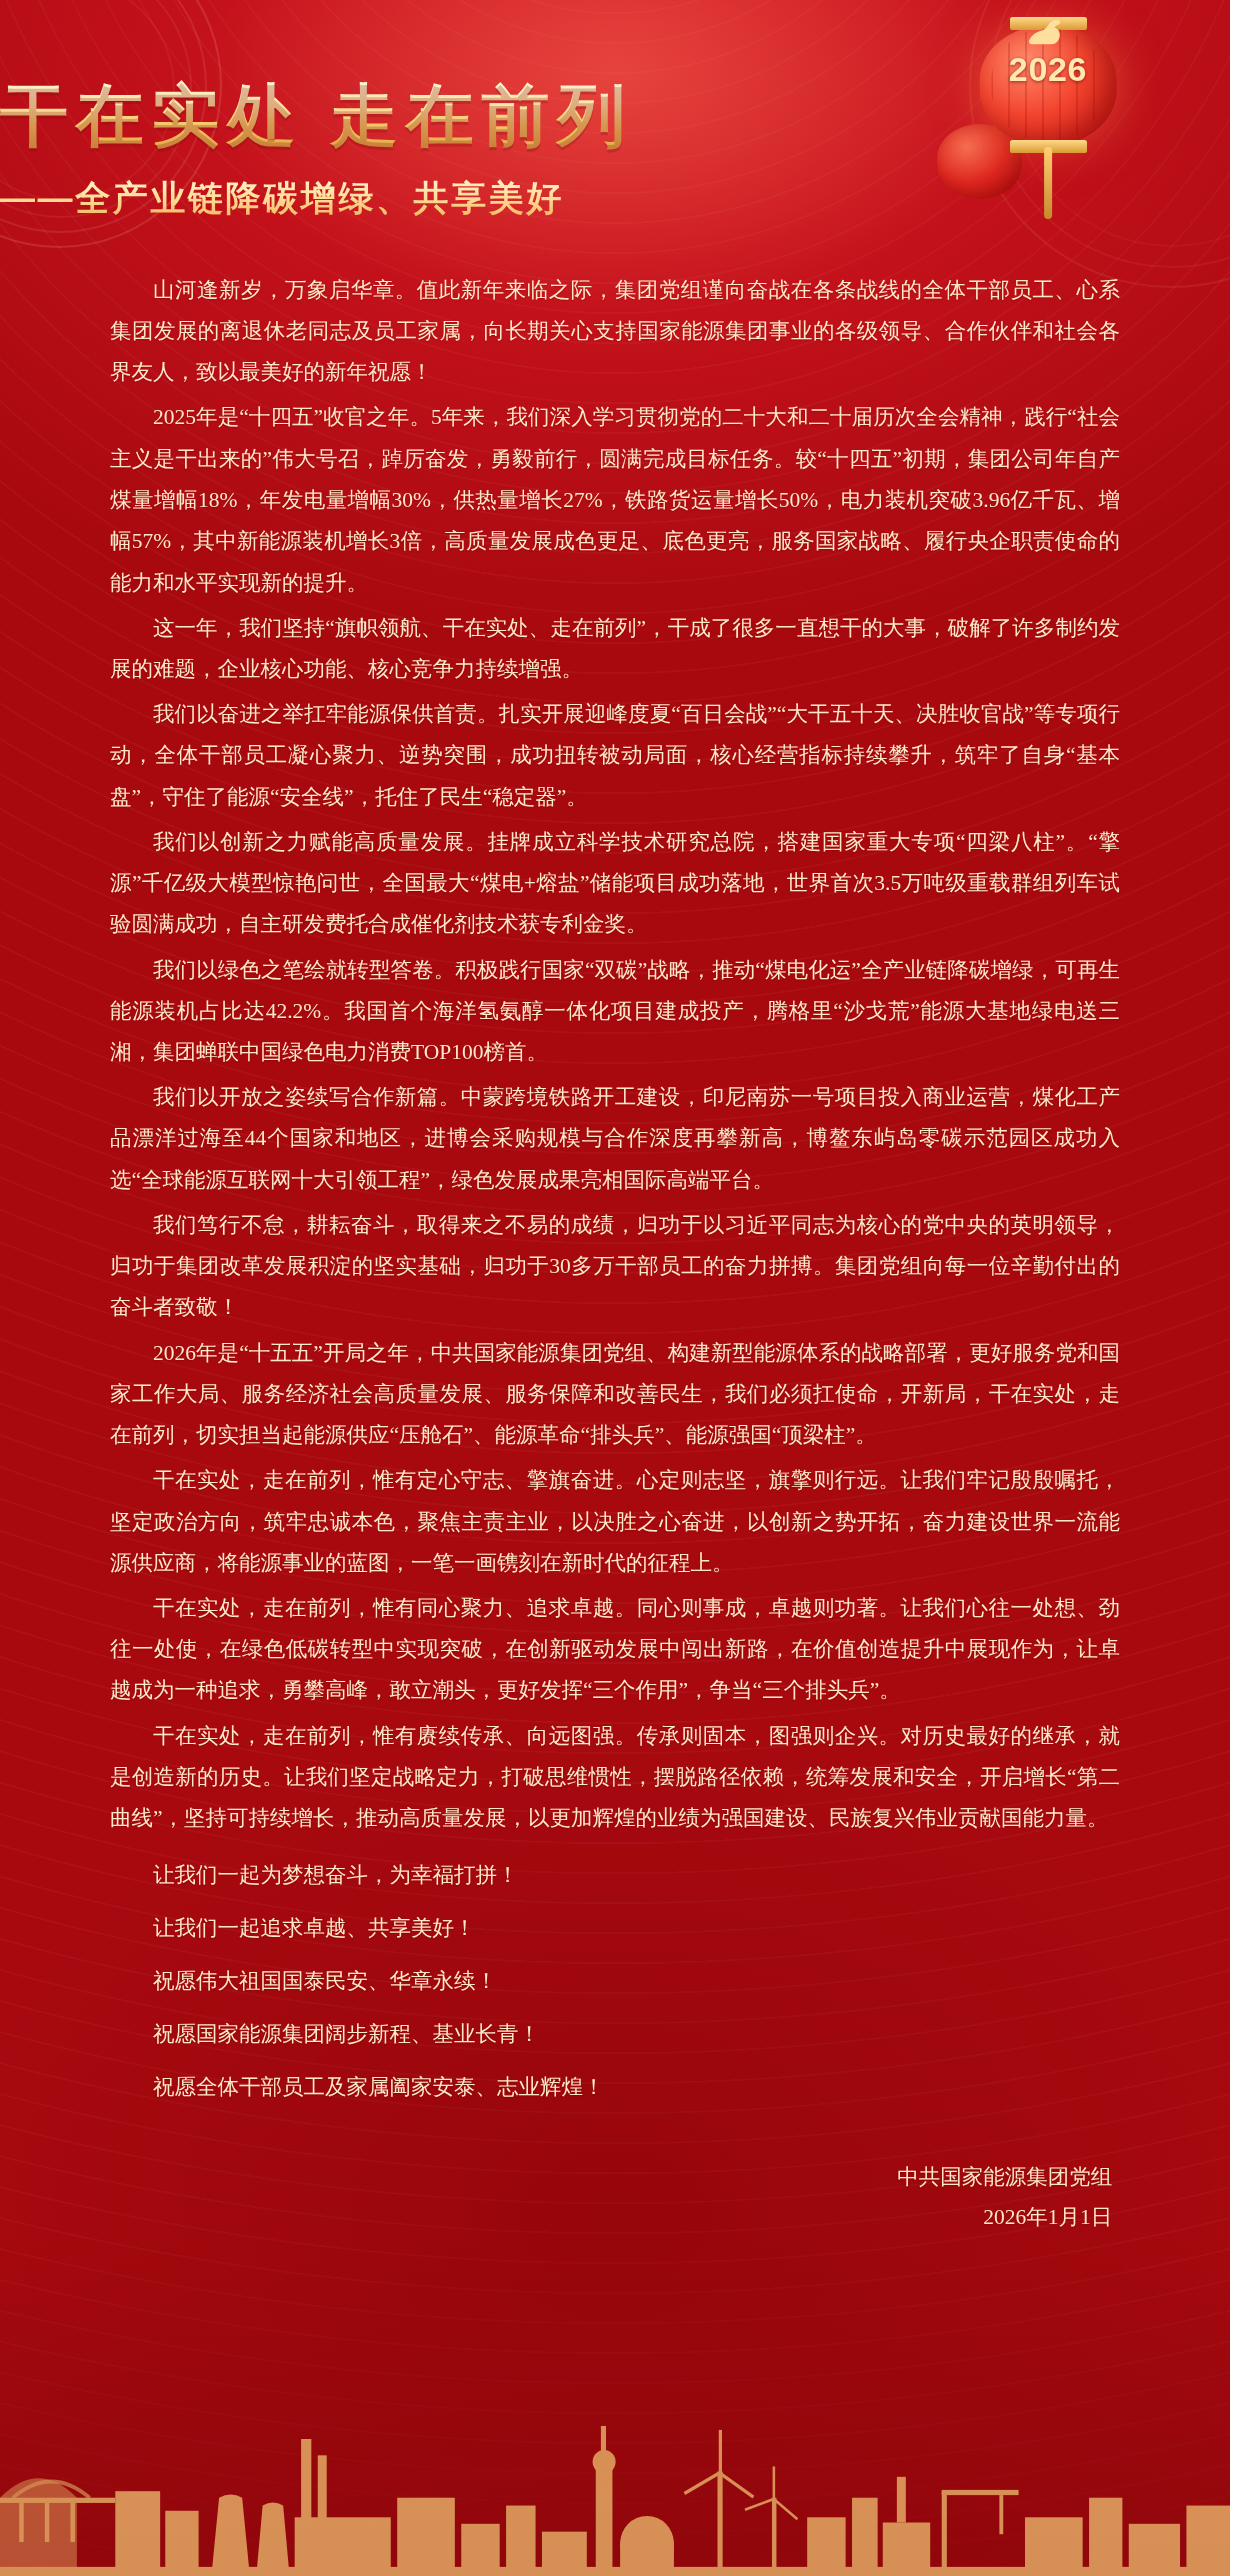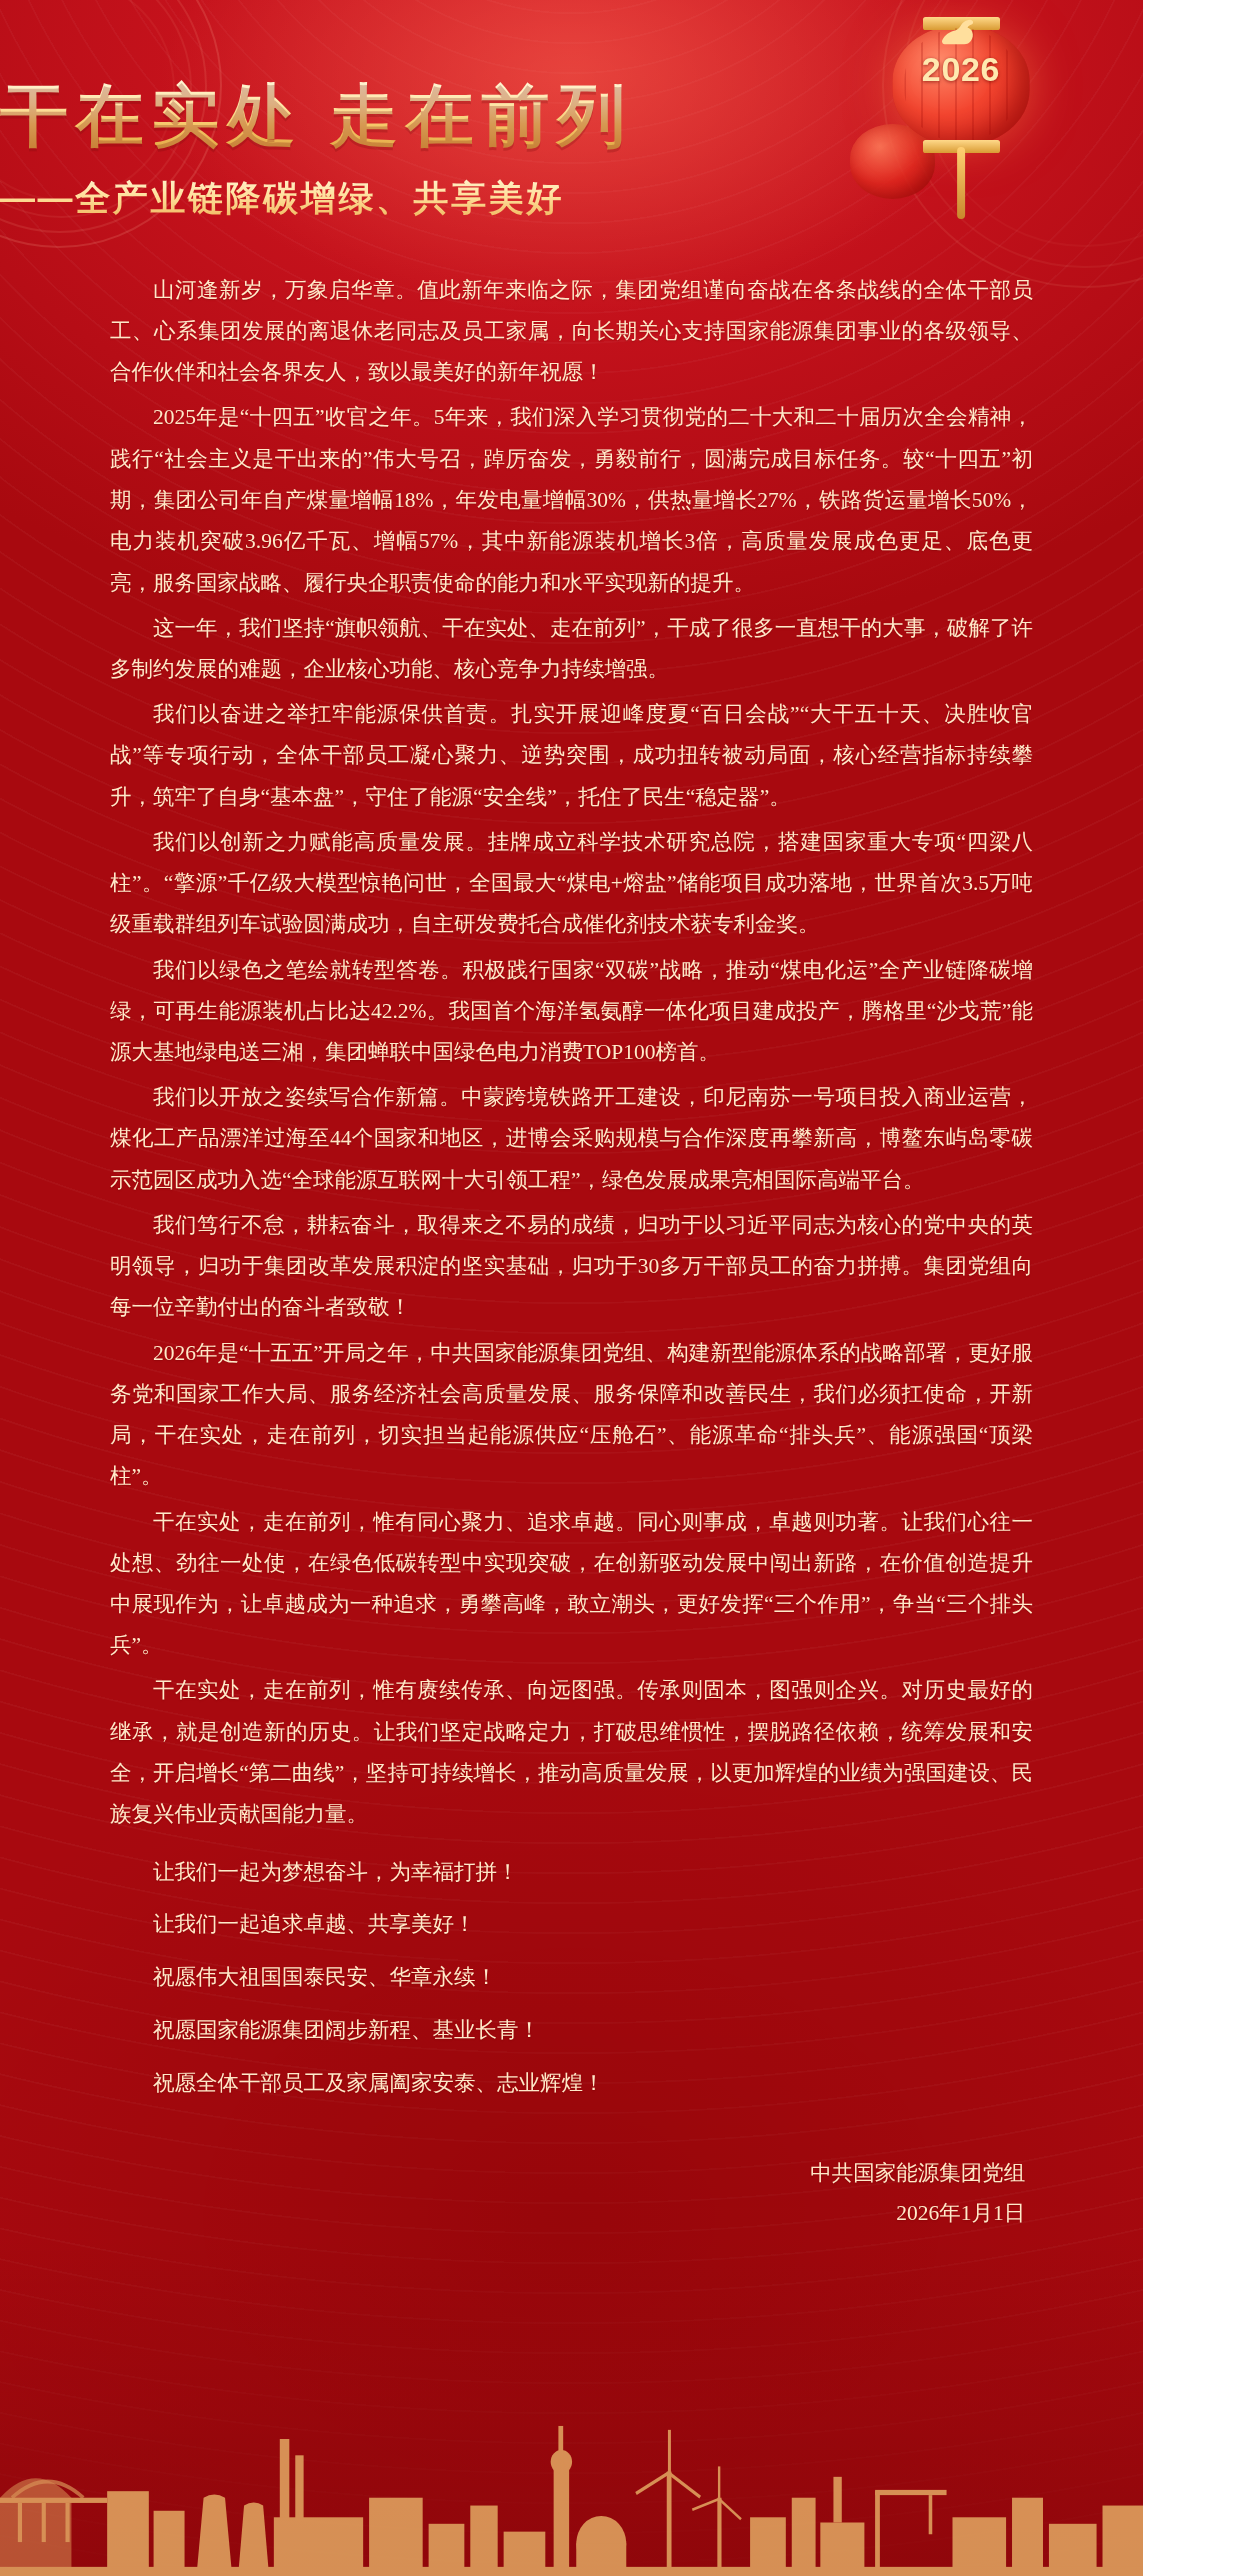--- a/index.html
+++ b/index.html
@@ -5,21 +5,21 @@
   * { box-sizing: border-box; }
   html, body {
     margin: 0; padding: 0;
     background: #ffffff;
   }
   body {
     font-family: "Liberation Serif", serif;
   }
   .poster {
     position: relative;
-    width: 1143px;
+    width: 1230px;
     height: 2576px;
     overflow: hidden;
     background:
       radial-gradient(ellipse 913px 587px at 50% 2%, #d8212a 0%, #c5121c 42%, #b60d16 72%, #a8090f 100%),
       linear-gradient(#b00c14, #9e060c);
   }
   
   .bg-texture {
     position: absolute; inset: 0;
     background:
@@ -251,20 +251,21 @@
   <div class="content">
     <p>山河逢新岁，万象启华章。值此新年来临之际，集团党组谨向奋战在各条战线的全体干部员工、心系集团发展的离退休老同志及员工家属，向长期关心支持国家能源集团事业的各级领导、合作伙伴和社会各界友人，致以最美好的新年祝愿！</p>
     <p>2025年是“十四五”收官之年。5年来，我们深入学习贯彻党的二十大和二十届历次全会精神，践行“社会主义是干出来的”伟大号召，踔厉奋发，勇毅前行，圆满完成目标任务。较“十四五”初期，集团公司年自产煤量增幅18%，年发电量增幅30%，供热量增长27%，铁路货运量增长50%，电力装机突破3.96亿千瓦、增幅57%，其中新能源装机增长3倍，高质量发展成色更足、底色更亮，服务国家战略、履行央企职责使命的能力和水平实现新的提升。</p>
     <p>这一年，我们坚持“旗帜领航、干在实处、走在前列”，干成了很多一直想干的大事，破解了许多制约发展的难题，企业核心功能、核心竞争力持续增强。</p>
     <p>我们以奋进之举扛牢能源保供首责。扎实开展迎峰度夏“百日会战”“大干五十天、决胜收官战”等专项行动，全体干部员工凝心聚力、逆势突围，成功扭转被动局面，核心经营指标持续攀升，筑牢了自身“基本盘”，守住了能源“安全线”，托住了民生“稳定器”。</p>
     <p>我们以创新之力赋能高质量发展。挂牌成立科学技术研究总院，搭建国家重大专项“四梁八柱”。“擎源”千亿级大模型惊艳问世，全国最大“煤电+熔盐”储能项目成功落地，世界首次3.5万吨级重载群组列车试验圆满成功，自主研发费托合成催化剂技术获专利金奖。</p>
     <p>我们以绿色之笔绘就转型答卷。积极践行国家“双碳”战略，推动“煤电化运”全产业链降碳增绿，可再生能源装机占比达42.2%。我国首个海洋氢氨醇一体化项目建成投产，腾格里“沙戈荒”能源大基地绿电送三湘，集团蝉联中国绿色电力消费TOP100榜首。</p>
     <p>我们以开放之姿续写合作新篇。中蒙跨境铁路开工建设，印尼南苏一号项目投入商业运营，煤化工产品漂洋过海至44个国家和地区，进博会采购规模与合作深度再攀新高，博鳌东屿岛零碳示范园区成功入选“全球能源互联网十大引领工程”，绿色发展成果亮相国际高端平台。</p>
     <p>我们笃行不怠，耕耘奋斗，取得来之不易的成绩，归功于以习近平同志为核心的党中央的英明领导，归功于集团改革发展积淀的坚实基础，归功于30多万干部员工的奋力拼搏。集团党组向每一位辛勤付出的奋斗者致敬！</p>
     <p>2026年是“十五五”开局之年，中共国家能源集团党组、构建新型能源体系的战略部署，更好服务党和国家工作大局、服务经济社会高质量发展、服务保障和改善民生，我们必须扛使命，开新局，干在实处，走在前列，切实担当起能源供应“压舱石”、能源革命“排头兵”、能源强国“顶梁柱”。</p>
+    <p>干在实处，走在前列，惟有定心守志、擎旗奋进。心定则志坚，旗擎则行远。让我们牢记殷殷嘱托，坚定政治方向，筑牢忠诚本色，聚焦主责主业，以决胜之心奋进，以创新之势开拓，奋力建设世界一流能源供应商，将能源事业的蓝图，一笔一画镌刻在新时代的征程上。</p>
     <p>干在实处，走在前列，惟有同心聚力、追求卓越。同心则事成，卓越则功著。让我们心往一处想、劲往一处使，在绿色低碳转型中实现突破，在创新驱动发展中闯出新路，在价值创造提升中展现作为，让卓越成为一种追求，勇攀高峰，敢立潮头，更好发挥“三个作用”，争当“三个排头兵”。</p>
     <p>干在实处，走在前列，惟有赓续传承、向远图强。传承则固本，图强则企兴。对历史最好的继承，就是创造新的历史。让我们坚定战略定力，打破思维惯性，摆脱路径依赖，统筹发展和安全，开启增长“第二曲线”，坚持可持续增长，推动高质量发展，以更加辉煌的业绩为强国建设、民族复兴伟业贡献国能力量。</p>
 
     <div class="wishes">
       <p>让我们一起为梦想奋斗，为幸福打拼！</p>
       <p>让我们一起追求卓越、共享美好！</p>
       <p>祝愿伟大祖国国泰民安、华章永续！</p>
       <p>祝愿国家能源集团阔步新程、基业长青！</p>
       <p>祝愿全体干部员工及家属阖家安泰、志业辉煌！</p>
     </div>

